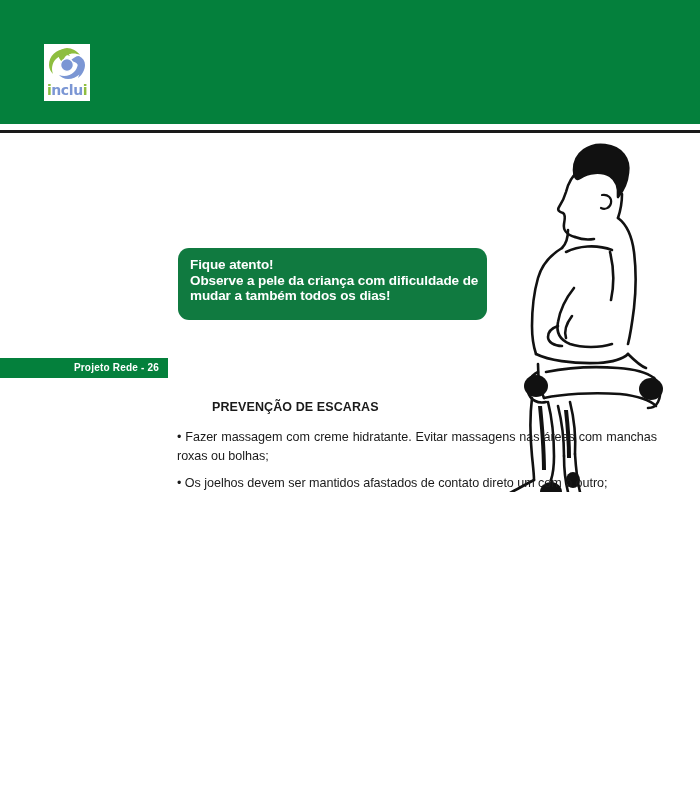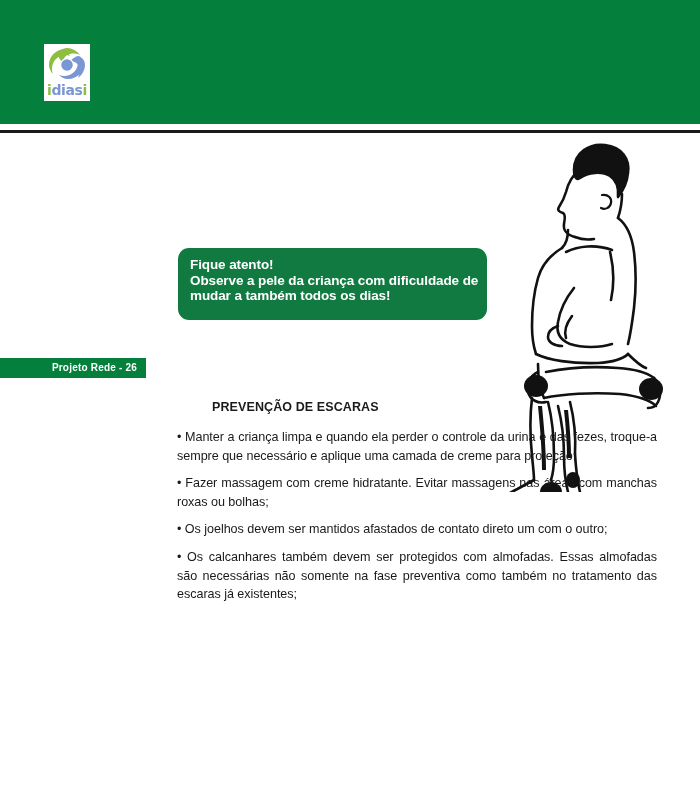--- a/index.html
+++ b/index.html
@@ -64,21 +64,21 @@
     width: 700px;
     height: 3px;
     background: #1A1A1A;
   }
 
   
   .side-tag {
     position: absolute;
     left: 0;
     top: 358px;
-    width: 146px;
+    width: 168px;
     height: 20px;
     background: #04803C;
     color: #ffffff;
     font-size: 10px;
     font-weight: bold;
     letter-spacing: 0.2px;
     text-align: right;
     line-height: 20px;
     padding-right: 9px;
     box-sizing: border-box;
@@ -146,21 +146,21 @@
 
 <div class="logo-box">
   <svg class="logo-mark" viewBox="0 0 42 38">
     <path d="M20 4 C10 4 3 11 3 20 C3 24 5 27 7 29 C5 24 6 18 10 14 C14 10 20 9 24 11 C22 8 21 6 20 4 Z" fill="#8EBE3F"></path>
     <path d="M21 3 C26 3 31 6 34 10 C30 8 25 8 21 10 C18 12 17 15 17 18 C14 15 12 12 12 9 C14 5 17 3 21 3 Z" fill="#8EBE3F"></path>
     <path d="M38 18 C38 27 31 34 22 34 C18 34 15 32 13 30 C18 32 24 31 28 27 C32 23 33 17 31 13 C34 15 37 16 38 18 Z" fill="#7B96D4"></path>
     <path d="M39 20 C39 25 36 30 32 33 C34 29 34 24 32 20 C30 17 27 16 24 16 C27 13 30 11 33 11 C37 13 39 16 39 20 Z" fill="#7B96D4"></path>
     <circle cx="21" cy="20" r="6.4" fill="#7B96D4"></circle>
     <circle cx="21" cy="20" r="6.4" fill="none" stroke="#ffffff" stroke-width="1.3"></circle>
   </svg>
-  <div class="logo-word"><span class="g">i</span><span class="b">dias</span><span class="g">i</span></div>
+  <div class="logo-word"><span class="g">i</span><span class="b">nclu</span><span class="g">i</span></div>
 </div>
 
 <div class="rule-dark"></div>
 
 <div class="side-tag">Projeto Rede - 26</div>
 
 <div class="callout">
   <div class="callout-line">Fique atento!</div>
   <div class="callout-line">Observe a pele da criança com dificuldade de</div>
   <div class="callout-line">mudar a também todos os dias!</div>
@@ -227,17 +227,15 @@
   </g>
 
   <g fill="#111111">
     <path d="M80 266 C82 286 84 310 84 330 L80 330 C80 310 78 286 76 266 Z"></path>
     <path d="M106 270 C108 288 109 304 109 318 L105 318 C105 304 104 288 102 270 Z"></path>
   </g>
 </svg>
 
 <div class="article">
   <h2 class="article-heading">PREVENÇÃO DE ESCARAS</h2>
-  <p class="para">• Manter a criança limpa e quando ela perder o controle da urina e das fezes, troque-a sempre que necessário e aplique uma camada de creme para proteção;</p>
   <p class="para">• Fazer massagem com creme hidratante. Evitar massagens nas áreas com manchas roxas ou bolhas;</p>
   <p class="para nojust">• Os joelhos devem ser mantidos afastados de contato direto um com o outro;</p>
-  <p class="para">• Os calcanhares também devem ser protegidos com almofadas. Essas almofadas são necessárias não somente na fase preventiva como também no tratamento das escaras já existentes;</p>
 </div>
 
 </body></html>

